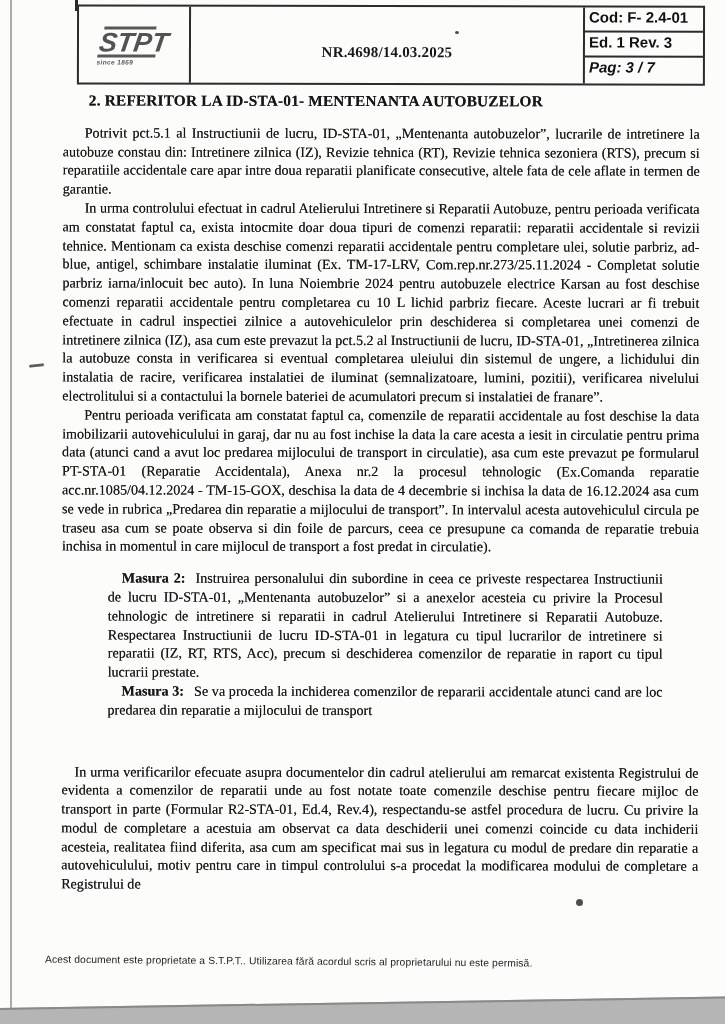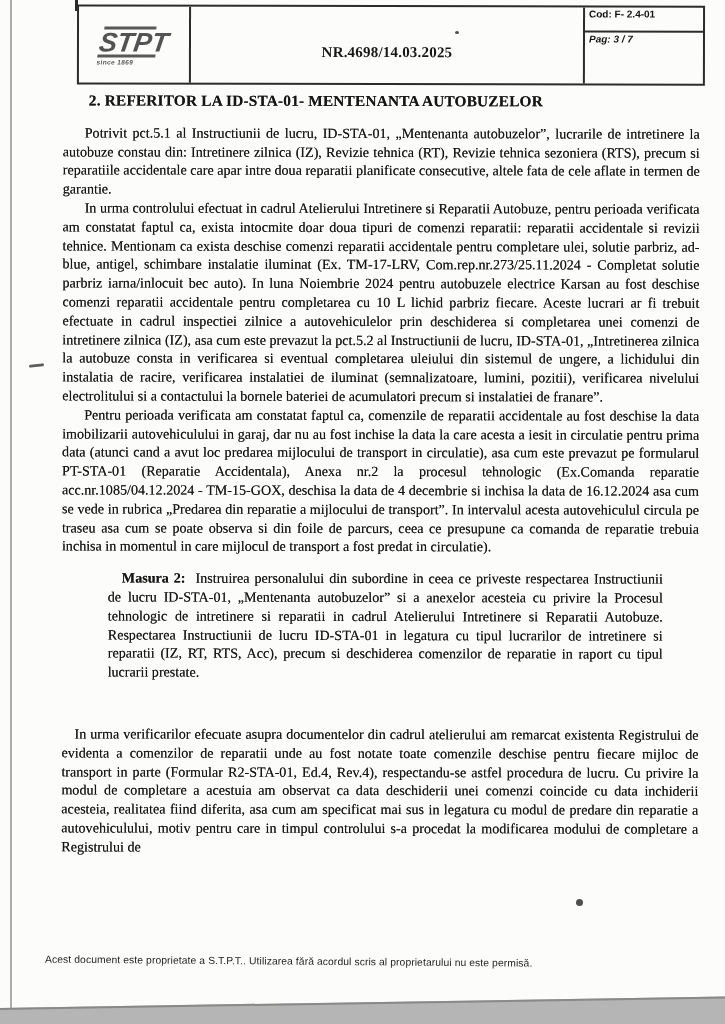--- a/index.html
+++ b/index.html
@@ -66,21 +66,21 @@
     display:block;margin-top:1px;
   }
   .nr-cell{flex:1;display:flex;align-items:center;justify-content:center;}
   .nr-text{
     font-weight:700;font-size:15px;letter-spacing:.2px;margin-top:14px;
   }
   .info-cell{
     width:118px;border-left:2.5px solid #2c2c2c;
     display:flex;flex-direction:column;
     font-family:"Liberation Sans","DejaVu Sans",sans-serif;
-    font-weight:700;font-size:10px;color:#111;
+    font-weight:700;font-size:15px;color:#111;
   }
   .info-row{
     height:22px;border-bottom:2px solid #2c2c2c;
     padding:1px 0 0 4px;white-space:nowrap;
   }
   .info-row.last{flex:1;border-bottom:none;font-style:italic;}
   
   .flow{
     position:absolute;left:62px;top:92px;width:637px;
     font-size:14.1px;line-height:18.8px;text-align:justify;
@@ -122,35 +122,39 @@
           <div class="logo-text">STPT</div>
           <div class="logo-bar-bottom"></div>
           <span class="logo-since">since 1869</span>
         </div>
       </div>
       <div class="nr-cell">
         <div class="nr-text">NR.4698/14.03.2025</div>
       </div>
       <div class="info-cell">
         <div class="info-row">Cod: F- 2.4-01</div>
+        <div class="info-row">Ed. 1   Rev. 3</div>
         <div class="info-row last">Pag: 3 / 7</div>
       </div>
     </div>
 
     <div class="flow">
       <h1 class="doc-title">2. REFERITOR LA ID-STA-01- MENTENANTA AUTOBUZELOR</h1>
 
       <p>Potrivit pct.5.1 al Instructiunii de lucru, ID-STA-01, „Mentenanta autobuzelor”, lucrarile de intretinere la autobuze constau din: Intretinere zilnica (IZ), Revizie tehnica (RT), Revizie tehnica sezoniera (RTS), precum si reparatiile accidentale care apar intre doua reparatii planificate consecutive, altele fata de cele aflate in termen de garantie.</p>
       <p>In urma controlului efectuat in cadrul Atelierului Intretinere si Reparatii Autobuze, pentru perioada verificata am constatat faptul ca, exista intocmite doar doua tipuri de comenzi reparatii: reparatii accidentale si revizii tehnice. Mentionam ca exista deschise comenzi reparatii accidentale pentru completare ulei, solutie parbriz, ad-blue, antigel, schimbare instalatie iluminat (Ex. TM-17-LRV, Com.rep.nr.273/25.11.2024 - Completat solutie parbriz iarna/inlocuit bec auto). In luna Noiembrie 2024 pentru autobuzele electrice Karsan au fost deschise comenzi reparatii accidentale pentru completarea cu 10 L lichid parbriz fiecare. Aceste lucrari ar fi trebuit efectuate in cadrul inspectiei zilnice a autovehiculelor prin deschiderea si completarea unei comenzi de intretinere zilnica (IZ), asa cum este prevazut la pct.5.2 al Instructiunii de lucru, ID-STA-01, „Intretinerea zilnica la autobuze consta in verificarea si eventual completarea uleiului din sistemul de ungere, a lichidului din instalatia de racire, verificarea instalatiei de iluminat (semnalizatoare, lumini, pozitii), verificarea nivelului electrolitului si a contactului la bornele bateriei de acumulatori precum si instalatiei de franare”.</p>
       <p>Pentru perioada verificata am constatat faptul ca, comenzile de reparatii accidentale au fost deschise la data imobilizarii autovehiculului in garaj, dar nu au fost inchise la data la care acesta a iesit in circulatie pentru prima data (atunci cand a avut loc predarea mijlocului de transport in circulatie), asa cum este prevazut pe formularul PT-STA-01 (Reparatie Accidentala), Anexa nr.2 la procesul tehnologic (Ex.Comanda reparatie acc.nr.1085/04.12.2024 - TM-15-GOX, deschisa la data de 4 decembrie si inchisa la data de 16.12.2024 asa cum se vede in rubrica „Predarea din reparatie a mijlocului de transport”. In intervalul acesta autovehiculul circula pe traseu asa cum se poate observa si din foile de parcurs, ceea ce presupune ca comanda de reparatie trebuia inchisa in momentul in care mijlocul de transport a fost predat in circulatie).</p>
 
       <div class="measures">
         <p>
           <span class="measure-label">Masura 2:</span><span>Instruirea personalului din subordine in ceea ce priveste respectarea Instructiunii de lucru ID-STA-01, „Mentenanta autobuzelor” si a anexelor acesteia cu privire la Procesul tehnologic de intretinere si reparatii in cadrul Atelierului Intretinere si Reparatii Autobuze. Respectarea Instructiunii de lucru ID-STA-01 in legatura cu tipul lucrarilor de intretinere si reparatii (IZ, RT, RTS, Acc), precum si deschiderea comenzilor de reparatie in raport cu tipul lucrarii prestate.</span>
         </p>
+        <p>
+          <span class="measure-label">Masura 3:</span><span>Se va proceda la inchiderea comenzilor de repararii accidentale atunci cand are loc predarea din reparatie a mijlocului de transport</span>
+        </p>
       </div>
 
       <p class="closing">In urma verificarilor efecuate asupra documentelor din cadrul atelierului am remarcat existenta Registrului de evidenta a comenzilor de reparatii unde au fost notate toate comenzile deschise pentru fiecare mijloc de transport in parte (Formular R2-STA-01, Ed.4, Rev.4), respectandu-se astfel procedura de lucru. Cu privire la modul de completare a acestuia am observat ca data deschiderii unei comenzi coincide cu data inchiderii acesteia, realitatea fiind diferita, asa cum am specificat mai sus in legatura cu modul de predare din reparatie a autovehiculului, motiv pentru care in timpul controlului s-a procedat la modificarea modului de completare a Registrului de</p>
     </div>
 
     <div class="footer-note">Acest document este proprietate a S.T.P.T..  Utilizarea fără acordul scris al proprietarului nu este permisă.</div>
   </div>
 
   <div class="scan-bottom"></div>
 </div>

